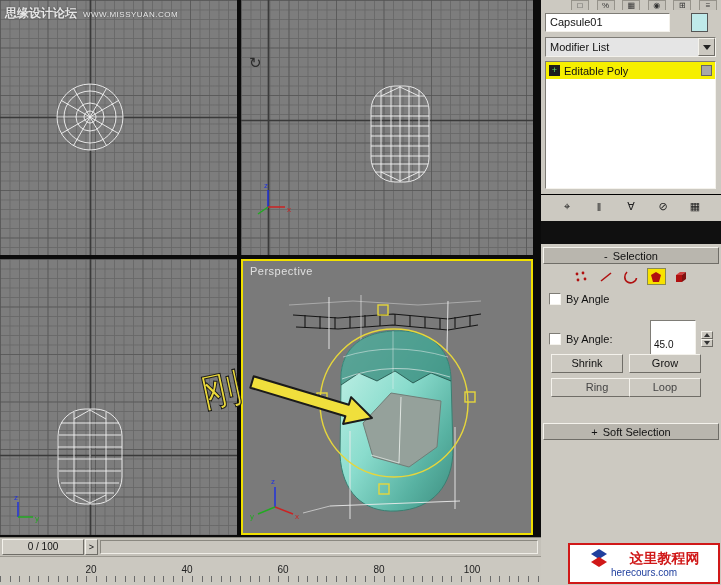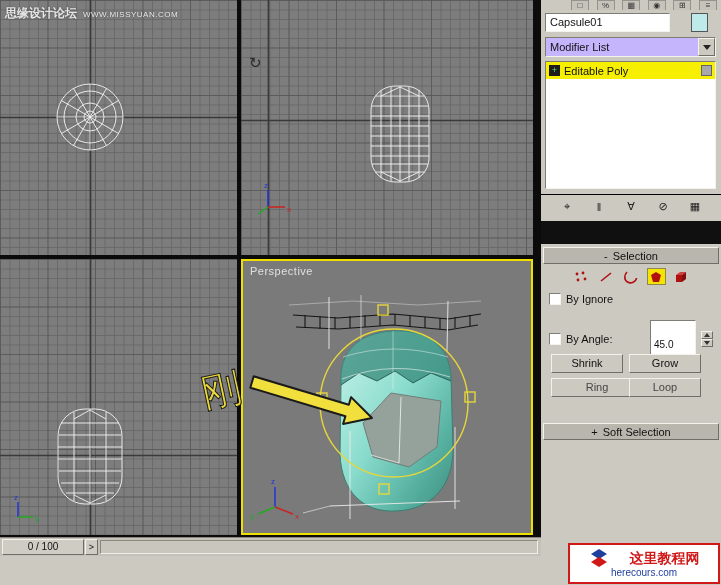--- a/index.html
+++ b/index.html
@@ -35,21 +35,21 @@
 
   
   .right-panel { position:absolute; left:541px; top:0; width:180px; height:585px; background:#ccc9c1; }
   .toolbar-frag { position:absolute; left:30px; right:4px; top:0; height:10px; display:flex; gap:5px; justify-content:space-between; overflow:hidden; }
   .tb-icon { width:18px; height:12px; background:#c6c3bb; border:1px solid #96938b; font-size:8px; line-height:10px; text-align:center; color:#333; }
 
   .name-row { position:absolute; left:4px; top:13px; right:13px; height:19px; display:flex; gap:21px; }
   .name-field { flex:1; background:#fff; padding:2px 4px; font-size:11px; }
   .color-swatch { width:17px; background:#bfeaea; border:1px solid #555; }
 
-  .mod-combo { position:absolute; left:4px; top:37px; right:5px; height:20px; background:#c4b5fd; display:flex; align-items:center; }
+  .mod-combo { position:absolute; left:4px; top:37px; right:5px; height:20px; background:#e5e5e5; display:flex; align-items:center; }
   .mod-combo .combo-text { flex:1; padding:0 4px; }
   .combo-btn { width:17px; height:18px; background:#ccc9c1; display:flex; align-items:center; justify-content:center; }
   .combo-btn::after { content:""; border-left:4px solid transparent; border-right:4px solid transparent; border-top:5px solid #222; }
 
   .stack-box { position:absolute; left:4px; top:61px; right:5px; height:128px; background:#fff; overflow:hidden; }
   .stack-row { height:17px; background:#f6ef00; display:flex; align-items:center; gap:4px; padding:0 3px; }
   .stack-expand { width:11px; height:11px; background:#1d1d1d; color:#68e068; font-size:9px; line-height:11px; text-align:center; }
   .stack-row-label { flex:1; font-size:11px; }
   .stack-item-end { width:11px; height:11px; background:#a8a8a8; border:1px solid #666; }
 
@@ -289,20 +289,27 @@
   <div class="watermark">
     <span class="wm-name">思缘设计论坛</span>
     <span class="wm-url">WWW.MISSYUAN.COM</span>
   </div>
 
   <div class="time-slider">
     <div class="frame-handle raised">0 / 100</div>
     <div class="slider-next raised">&gt;</div>
     <div class="slider-track"></div>
   </div>
+  <div class="track-ruler">
+    <span class="tick" style="left:91px">20</span>
+    <span class="tick" style="left:187px">40</span>
+    <span class="tick" style="left:283px">60</span>
+    <span class="tick" style="left:379px">80</span>
+    <span class="tick" style="left:472px">100</span>
+  </div>
 
   <div class="right-panel">
 
     <div class="toolbar-frag">
       <span class="tb-icon">□</span>
       <span class="tb-icon">%</span>
       <span class="tb-icon">▦</span>
       <span class="tb-icon">◉</span>
       <span class="tb-icon">⊞</span>
       <span class="tb-icon">≡</span>
@@ -371,21 +378,21 @@
         <svg width="16" height="14">
             <polygon points="3,5 7,2 13,2 9,5" fill="#d04040"></polygon>
             <rect x="3" y="5" width="6" height="7" fill="#b01010"></rect>
             <polygon points="9,5 13,2 13,9 9,12" fill="#801010"></polygon>
           </svg>
       </span>
     </div>
 
     <div class="cb-row" id="cb1">
       <span class="checkbox sunken"></span>
-      <span>By Ignore</span>
+      <span>By Angle</span>
     </div>
     <div class="cb-row" id="cb3">
       <span class="checkbox sunken"></span>
       <span>By Angle:</span>
       <span class="angle-field sunken">45.0</span>
       <span class="spinner">
         <span class="spin spin-up raised"></span>
         <span class="spin spin-down raised"></span>
       </span>
     </div>

